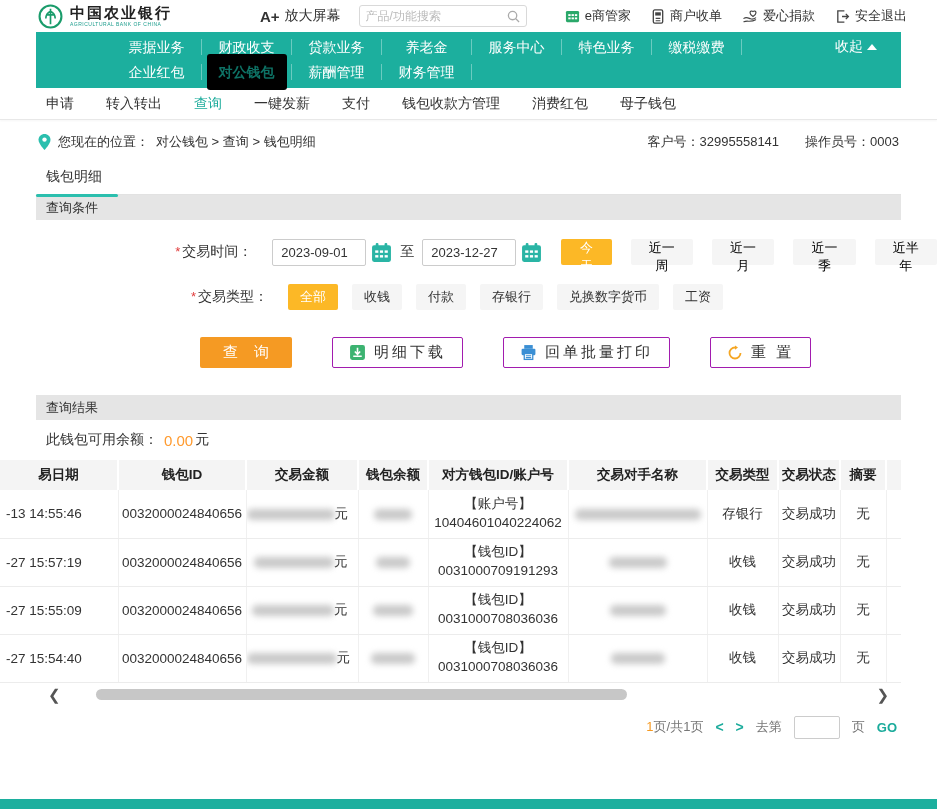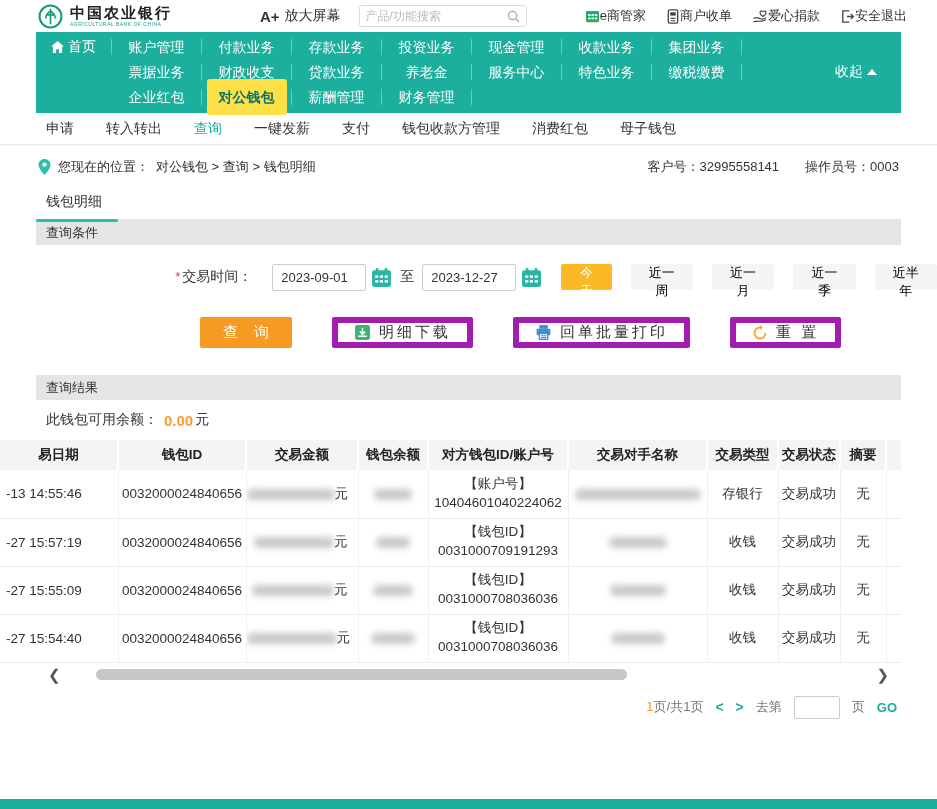--- a/index.html
+++ b/index.html
@@ -15,32 +15,32 @@
   .bank-cn { font-size:15px; font-weight:bold; color:#222; letter-spacing:2px; }
   .bank-en { font-size:5px; color:#1a9c8c; letter-spacing:.5px; margin-top:2px; }
   .zoom-ctrl { margin-left:88px; font-size:14px; color:#333; display:flex; align-items:center; gap:5px; }
   .zoom-a { font-weight:bold; font-size:15px; }
   .search-box { margin-left:18px; width:168px; height:22px; border:1px solid #d9d9d9; border-radius:3px;
     display:flex; align-items:center; padding:0 6px; }
   .search-box input { border:0; outline:0; flex:1; font-size:12px; color:#333; min-width:0;
     font-family:inherit; }
   .search-box input::placeholder { color:#bbb; }
   .quick-links { margin-left:auto; display:flex; align-items:center; gap:20px; }
-  .qlink { display:flex; align-items:center; font-size:13px; color:#333; cursor:pointer; }
+  .qlink { display:flex; align-items:center; gap:5px; font-size:13px; color:#333; cursor:pointer; }
 
   
   .main-nav { margin:0 36px; background:#1caf9e; padding:2px 10px 4px 0; }
   .nav-row { display:flex; align-items:center; height:25px; }
   .nav-home { width:76px; display:flex; align-items:center; justify-content:center; gap:4px;
     color:#fff; font-size:14px; border-right:1px solid rgba(255,255,255,.35); height:16px; cursor:pointer; }
   .nav-spacer { width:76px; height:16px; }
   .nav-item { width:90px; text-align:center; color:#fff; font-size:14px; height:16px; line-height:16px;
     border-right:1px solid rgba(255,255,255,.35); cursor:pointer; white-space:nowrap; }
   .nav-item.active-pill { border-right:1px solid rgba(255,255,255,.35); }
-  .nav-item.active-pill span { background:#fde047; color:#0e7265; border-radius:3px; padding:10px 12px;
+  .nav-item.active-pill span { background:#000000; color:#0e7265; border-radius:3px; padding:10px 12px;
     font-weight:bold; }
   .nav-collapse { margin-left:auto; color:#fff; font-size:14px; display:flex; align-items:center;
     gap:4px; cursor:pointer; padding-right:14px; }
   .tri-up { width:0; height:0; border-left:5px solid transparent; border-right:5px solid transparent;
     border-bottom:6px solid #fff; display:inline-block; }
 
   
   .sub-nav { height:32px; display:flex; align-items:center; gap:32px; padding-left:46px;
     border-bottom:1px solid #e8e8e8; font-size:14px; box-shadow:0 1px 2px rgba(0,0,0,.04); }
   .sub-item { color:#333; cursor:pointer; }
@@ -84,28 +84,28 @@
   .row-type { margin-top:17px; height:28px; }
   .type-btn { margin-left:14px; height:26px; padding:0 12px; background:#f5f5f5; border:none;
     font-size:13px; color:#333; cursor:pointer; font-family:inherit; border-radius:2px; }
   .type-btn.first { margin-left:20px; }
   .type-btn.active { background:#fcb826; color:#fff; }
 
   
   .action-row { margin:26px 0 0 200px; display:flex; align-items:center; gap:40px; }
   .btn-search { width:92px; height:31px; background:#f59a23; color:#fff; border:none; border-radius:2px;
     font-size:15px; letter-spacing:6px; padding-left:6px; cursor:pointer; font-family:inherit; }
-  .btn-outline { height:31px; background:#fff; border:6px solid #a21caf; border-radius:2px; font-size:15px;
+  .btn-outline { height:31px; background:#fff; border:1px solid #a21caf; border-radius:2px; font-size:15px;
     color:#333; display:flex; align-items:center; gap:8px; padding:0 16px; letter-spacing:3px;
     cursor:pointer; font-family:inherit; }
 
   
   .result-bar { margin-top:27px; }
   .balance-row { margin:0 36px; padding:11px 10px; font-size:14px; display:flex; align-items:center; }
-  .balance-value { color:#ff9a2e; font-size:15px; margin:0 2px 0 6px;font-weight:bold; }
+  .balance-value { color:#ff9a2e; font-size:15px; margin:0 2px 0 6px; }
 
   
   .table-wrap { width:901px; overflow:hidden; }
   table { border-collapse:collapse; table-layout:fixed; width:946px; }
   th { background:#f4f4f4; height:30px; font-size:13.5px; font-weight:bold; color:#222;
     border-right:2px solid #fff; white-space:nowrap; overflow:hidden; }
   td { height:48px; border-bottom:1px solid #ececec; border-right:1px solid #f0f0f0; font-size:13.5px;
     color:#333; text-align:center; white-space:nowrap; overflow:hidden; }
   tr td:first-child { text-align:left; padding-left:6px; }
   .c-date{width:118px;} .c-wid{width:128px;} .c-amt{width:112px;} .c-bal{width:70px;}
@@ -193,35 +193,20 @@
       <svg class="ico" width="15" height="15" viewBox="0 0 16 16">
         <path d="M10 2 H3 V14 H10" fill="none" stroke="#444" stroke-width="1.4"></path>
         <path d="M7.5 8 H14 M11.5 5.2 L14.3 8 L11.5 10.8" fill="none" stroke="#444" stroke-width="1.4"></path>
       </svg>
       <span>安全退出</span>
     </div>
   </div>
 </div>
 
 <div class="main-nav">
-  <div class="nav-row">
-    <div class="nav-home">
-      <svg class="ico" width="13" height="12" viewBox="0 0 14 13">
-        <path d="M7 0 L14 6 H12 V13 H8.5 V9 H5.5 V13 H2 V6 H0 Z" fill="#fff"></path>
-      </svg>
-      <span>首页</span>
-    </div>
-    <div class="nav-item">账户管理</div>
-    <div class="nav-item">付款业务</div>
-    <div class="nav-item">存款业务</div>
-    <div class="nav-item">投资业务</div>
-    <div class="nav-item">现金管理</div>
-    <div class="nav-item">收款业务</div>
-    <div class="nav-item">集团业务</div>
-  </div>
   <div class="nav-row">
     <div class="nav-spacer"></div>
     <div class="nav-item">票据业务</div>
     <div class="nav-item">财政收支</div>
     <div class="nav-item">贷款业务</div>
     <div class="nav-item">养老金</div>
     <div class="nav-item">服务中心</div>
     <div class="nav-item">特色业务</div>
     <div class="nav-item">缴税缴费</div>
     <div class="nav-collapse">
@@ -311,20 +296,31 @@
           </g>
       </svg>
     </span>
     <button class="range-btn active">今天</button>
     <button class="range-btn">近一周</button>
     <button class="range-btn">近一月</button>
     <button class="range-btn">近一季</button>
     <button class="range-btn">近半年</button>
   </div>
 
+  <div class="form-row row-type">
+    <div class="form-label">
+      <span class="req">*</span><span>交易类型：</span>
+    </div>
+    <button class="type-btn first active">全部</button>
+    <button class="type-btn">收钱</button>
+    <button class="type-btn">付款</button>
+    <button class="type-btn">存银行</button>
+    <button class="type-btn">兑换数字货币</button>
+    <button class="type-btn">工资</button>
+  </div>
 
   <div class="action-row">
     <button class="btn-search">查 询</button>
     <button class="btn-outline">
       <svg class="ico" width="17" height="17" viewBox="0 0 16 16">
         <rect x="1" y="1" width="14" height="14" rx="2" fill="#3cb371"></rect>
         <path d="M8 3.5 V9 M5.5 7 L8 9.7 L10.5 7 M4 11.5 H12" stroke="#fff" stroke-width="1.5" fill="none"></path>
       </svg>
       <span>明细下载</span>
     </button>

